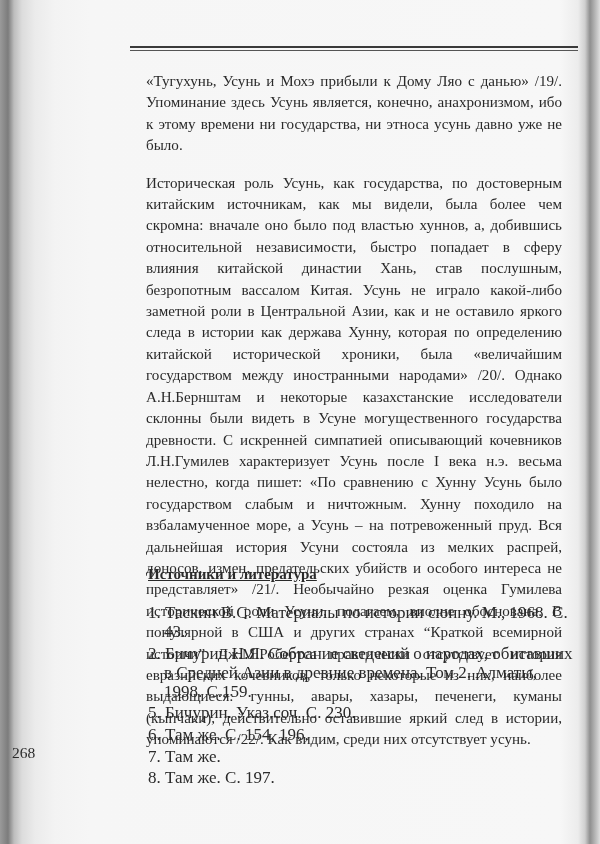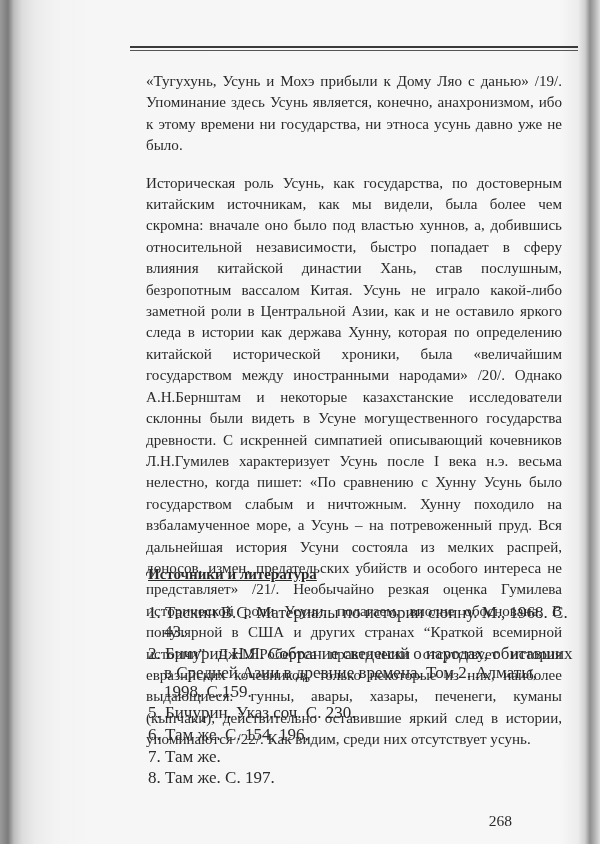--- a/index.html
+++ b/index.html
@@ -36,22 +36,22 @@
     position:absolute; left:148px; top:566px;
     font-weight:bold; font-size:15px; color:#2a2a2a;text-decoration:underline;
   }
   .sources-list {
     position:absolute; left:148px; width:430px; top:603px;
     margin:0; padding:0; list-style:none;
     font-size:17px; line-height:19px;
   }
   .sources-list li { margin:0 0 2.7px 0; padding-left:16px; text-indent:-16px; }
   .page-number {
-    position:absolute; left:0; width:512px; top:812px;
-    text-align:right; font-size:15.5px; color:#2a2a2a;
+    position:absolute; left:0; width:512px; top:744px;
+    text-align:left; font-size:15.5px; color:#2a2a2a;
     padding-left:12px; box-sizing:border-box;
   }
 </style>
 </head>
 <body>
 
 <div class="page">
 
   <div class="rule-thick"></div>
   <div class="rule-thin"></div>

